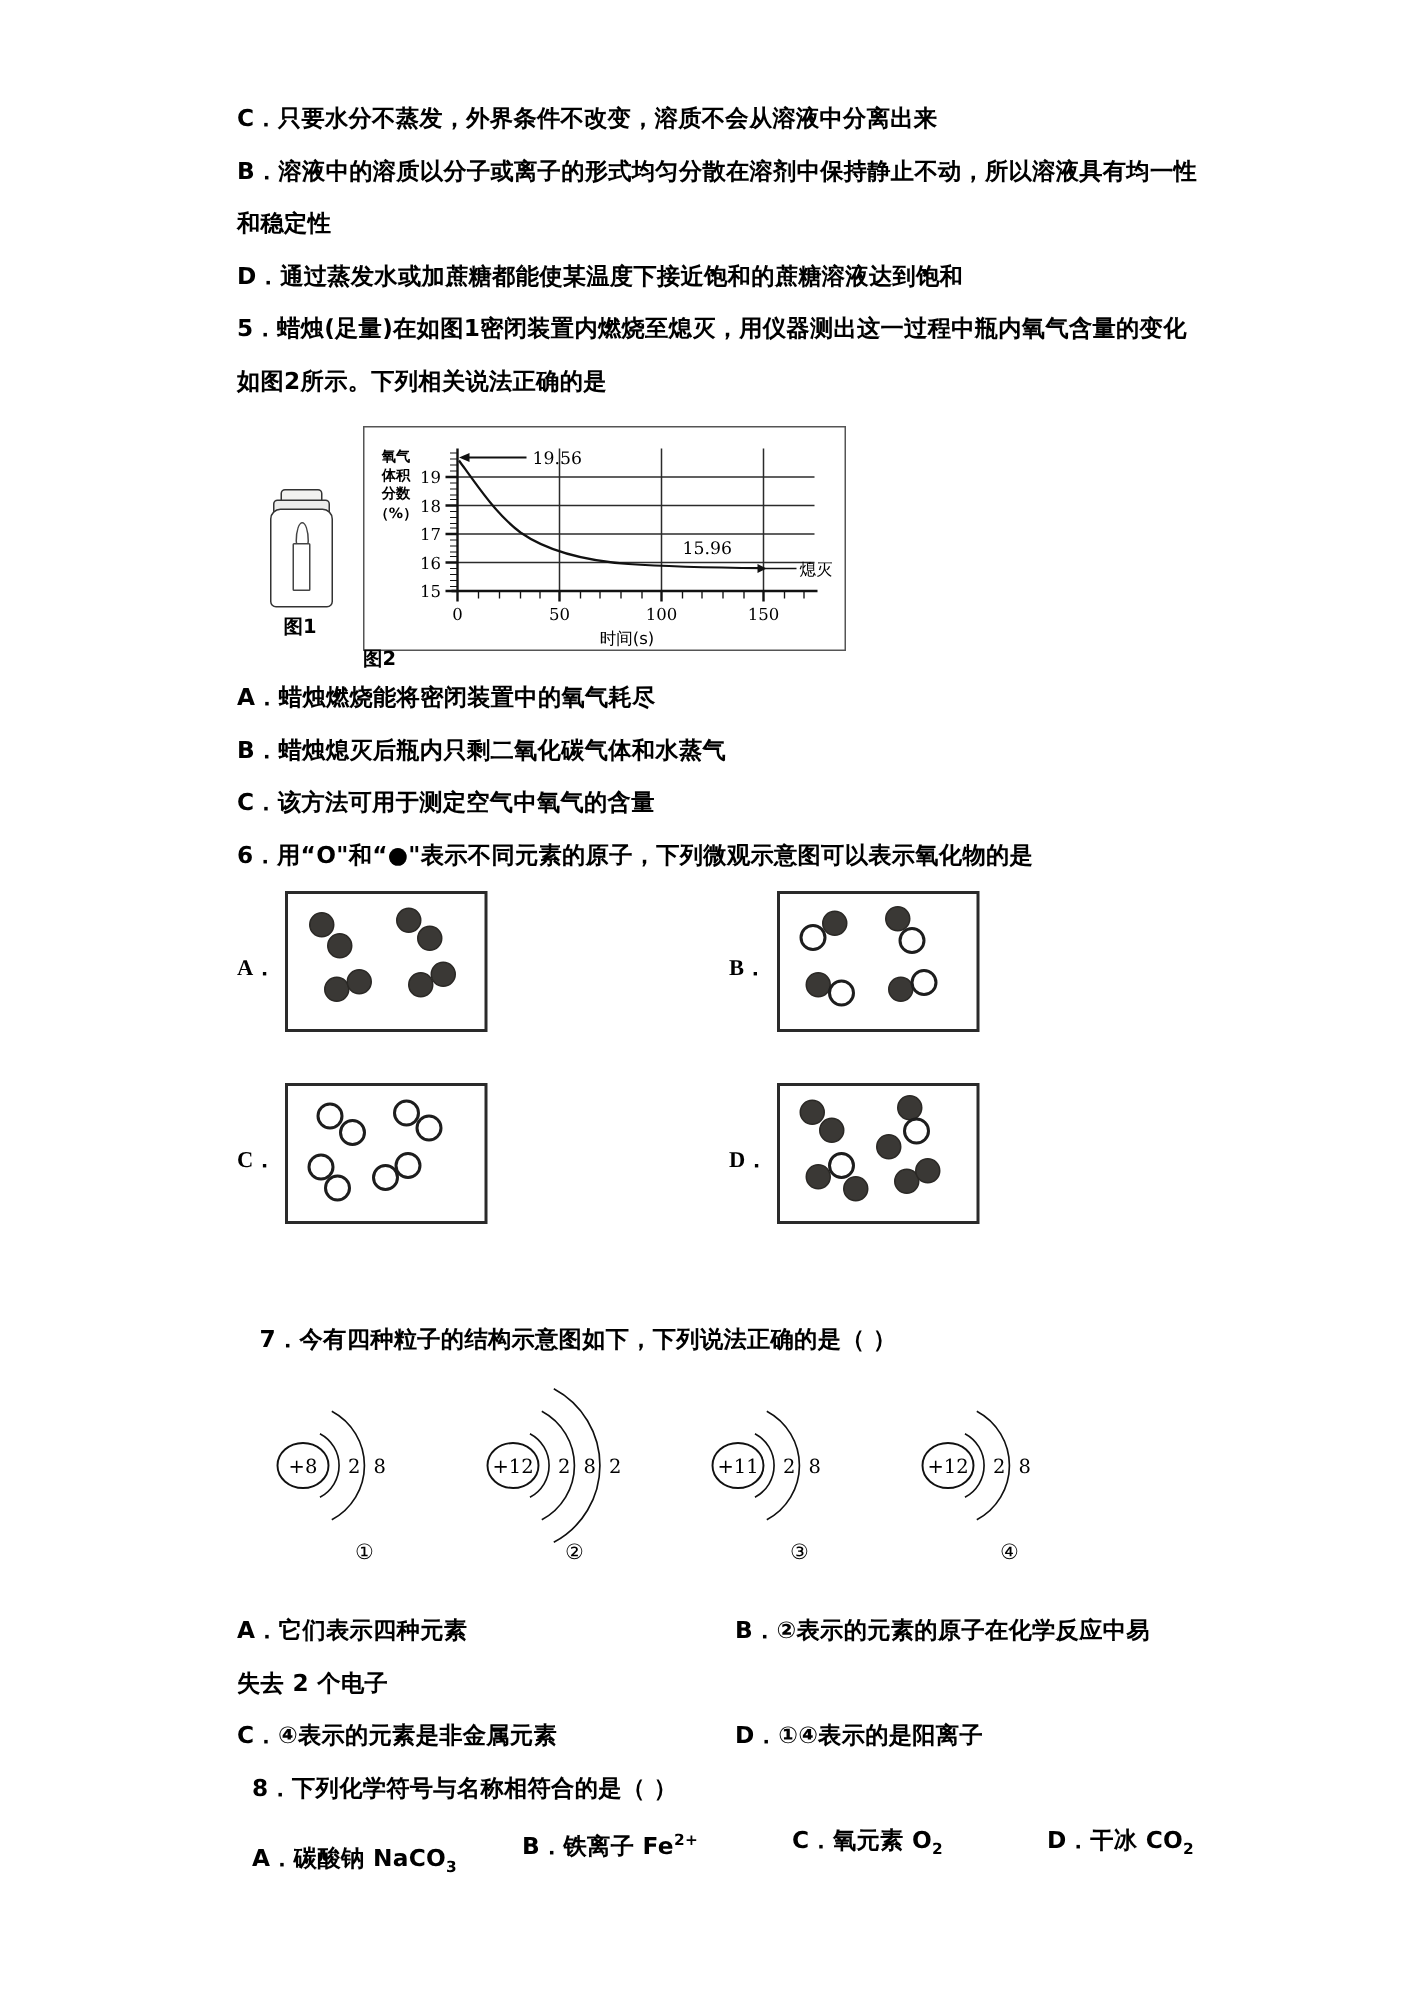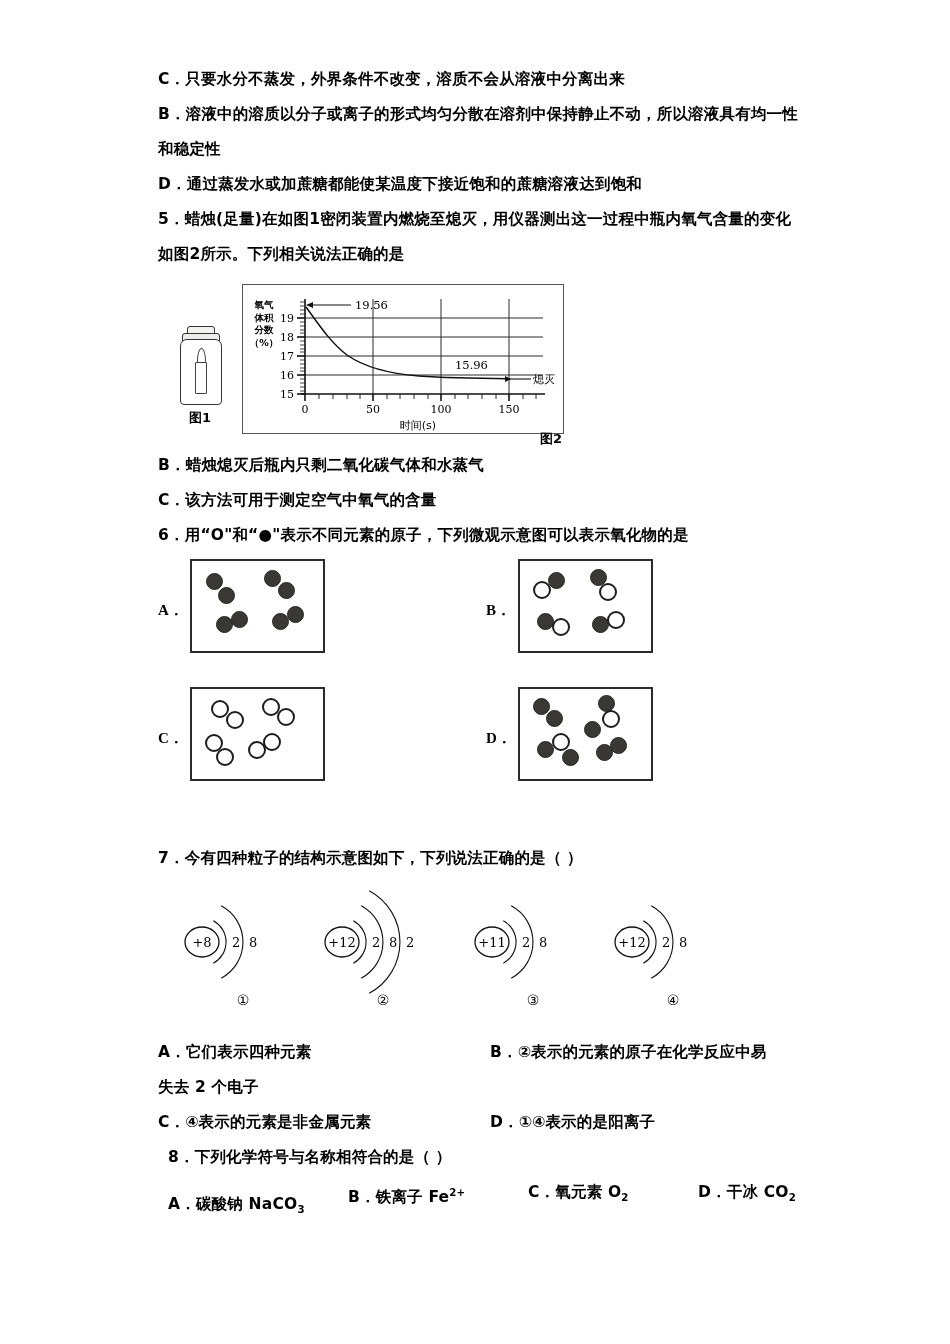--- a/index.html
+++ b/index.html
@@ -112,21 +112,21 @@
     width: 320px;
     height: 148px;
     border: 1.1px solid #555;
     background: #fff;
   }
   .chart-cap {
     position: absolute;
     left: 78px;
     top: 152px;
     width: 320px;
-    text-align: right;
+    text-align: left;
     font-size: 13px;
     font-weight: bold;
   }
   .ylab {
     position: absolute;
     left: 6px;
     top: 14px;
     width: 30px;
     font-size: 9.5px;
     font-weight: bold;
@@ -325,20 +325,21 @@
           <g>
             <line x1="266" y1="94" x2="288" y2="94" stroke="#111" stroke-width="1.1"></line>
             <polygon points="268,94 262,91 262,97" fill="#111"></polygon>
             <text x="290" y="98" font-family="DejaVu Sans, sans-serif" font-size="11" fill="#000">熄灭</text>
           </g>
         </svg>
       </div>
       <div class="chart-cap">图2</div>
     </div>
 
+    <div class="para">A．蜡烛燃烧能将密闭装置中的氧气耗尽</div>
     <div class="para">B．蜡烛熄灭后瓶内只剩二氧化碳气体和水蒸气</div>
     <div class="para">C．该方法可用于测定空气中氧气的含量</div>
 
     <div class="para">6．用“O"和“●"表示不同元素的原子，下列微观示意图可以表示氧化物的是</div>
 
     <div class="molrow" style="margin-top:6px;">
       <div class="molcell" id="mol-A" style="left:0px;">
         <span class="ml">A．</span>
         <div class="molbox">
             <div class="atom dark" style="left: 14px; top: 12px; width: 17px; height: 17px;"></div>
@@ -390,21 +391,21 @@
             <div class="atom dark" style="left: 64px; top: 32px; width: 17px; height: 17px;"></div>
             <div class="atom light" style="left: 32px; top: 44px; width: 18px; height: 18px;"></div>
             <div class="atom dark" style="left: 17px; top: 52px; width: 17px; height: 17px;"></div>
             <div class="atom dark" style="left: 42px; top: 60px; width: 17px; height: 17px;"></div>
             <div class="atom dark" style="left: 76px; top: 55px; width: 17px; height: 17px;"></div>
             <div class="atom dark" style="left: 90px; top: 48px; width: 17px; height: 17px;"></div>
           </div>
       </div>
     </div>
 
-    <div class="para" style="margin-top:42px;">7．今有四种粒子的结构示意图如下，下列说法正确的是（  ）</div>
+    <div class="para" style="margin-top:42px;margin-left:15px;">7．今有四种粒子的结构示意图如下，下列说法正确的是（  ）</div>
 
     <div class="shellrow" id="shell-row" style="margin-top:10px;">
         <div class="shellcell" style="left: 10px;">
           <svg width="150" height="112" viewBox="0 0 150 112" class="shellsvg">
             <ellipse cx="34" cy="56" rx="17" ry="15" fill="none" stroke="#111" stroke-width="1.3"></ellipse>
             <text x="34" y="61" text-anchor="middle" font-family="DejaVu Serif, serif" font-size="13" fill="#000">+8</text>
             <path d="M 45.3,34.8 A 24,24 0 0 1 45.3,77.2" fill="none" stroke="#111" stroke-width="1.1"></path>
             <text x="64" y="61" font-family="DejaVu Serif, serif" font-size="13" fill="#000">2</text>
             <path d="M 53.2,19.8 A 41,41 0 0 1 53.2,92.2" fill="none" stroke="#111" stroke-width="1.1"></path>
             <text x="81" y="61" font-family="DejaVu Serif, serif" font-size="13" fill="#000">8</text>

